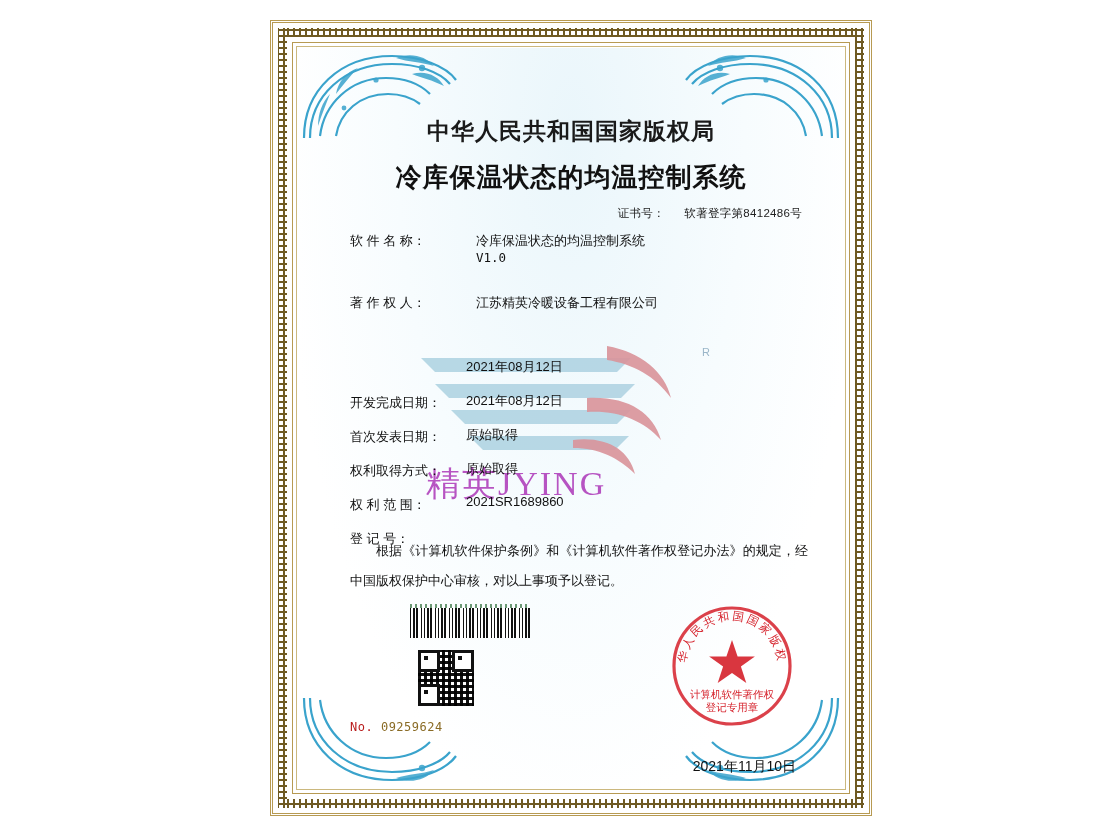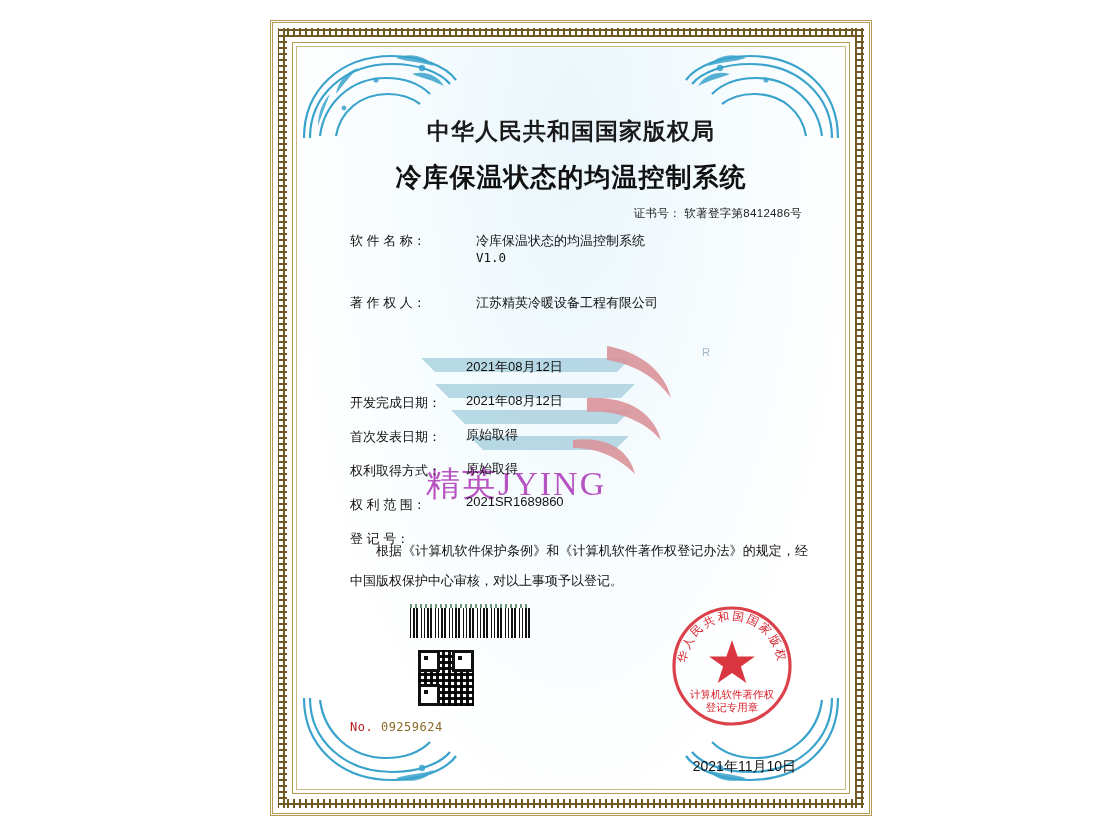--- a/index.html
+++ b/index.html
@@ -91,21 +91,21 @@
   }
   .title2{
     position:absolute;left:0;right:0;top:112px;text-align:center;
     font-family:"DejaVu Sans", sans-serif;font-weight:bold;
     font-size:26px;color:#111;letter-spacing:1px;
   }
   .certno{
     position:absolute;right:42px;top:158px;
     font-size:11.5px;color:#222;letter-spacing:.3px;
   }
-  .certno .lbl{}
+  .certno .lbl{margin-right:16px;}
 
   .row{position:absolute;font-size:13px;color:#111;}
   .row .label{
     position:absolute;left:0;top:0;width:120px;
     letter-spacing:0px;white-space:nowrap;
   }
   .row .value{position:absolute;left:126px;top:0;white-space:nowrap;}
   .row .value.sub{left:126px;top:18px;font-family:"DejaVu Sans Mono", monospace;font-size:12.5px;}
 
   .r-name{left:52px;top:184px;}

